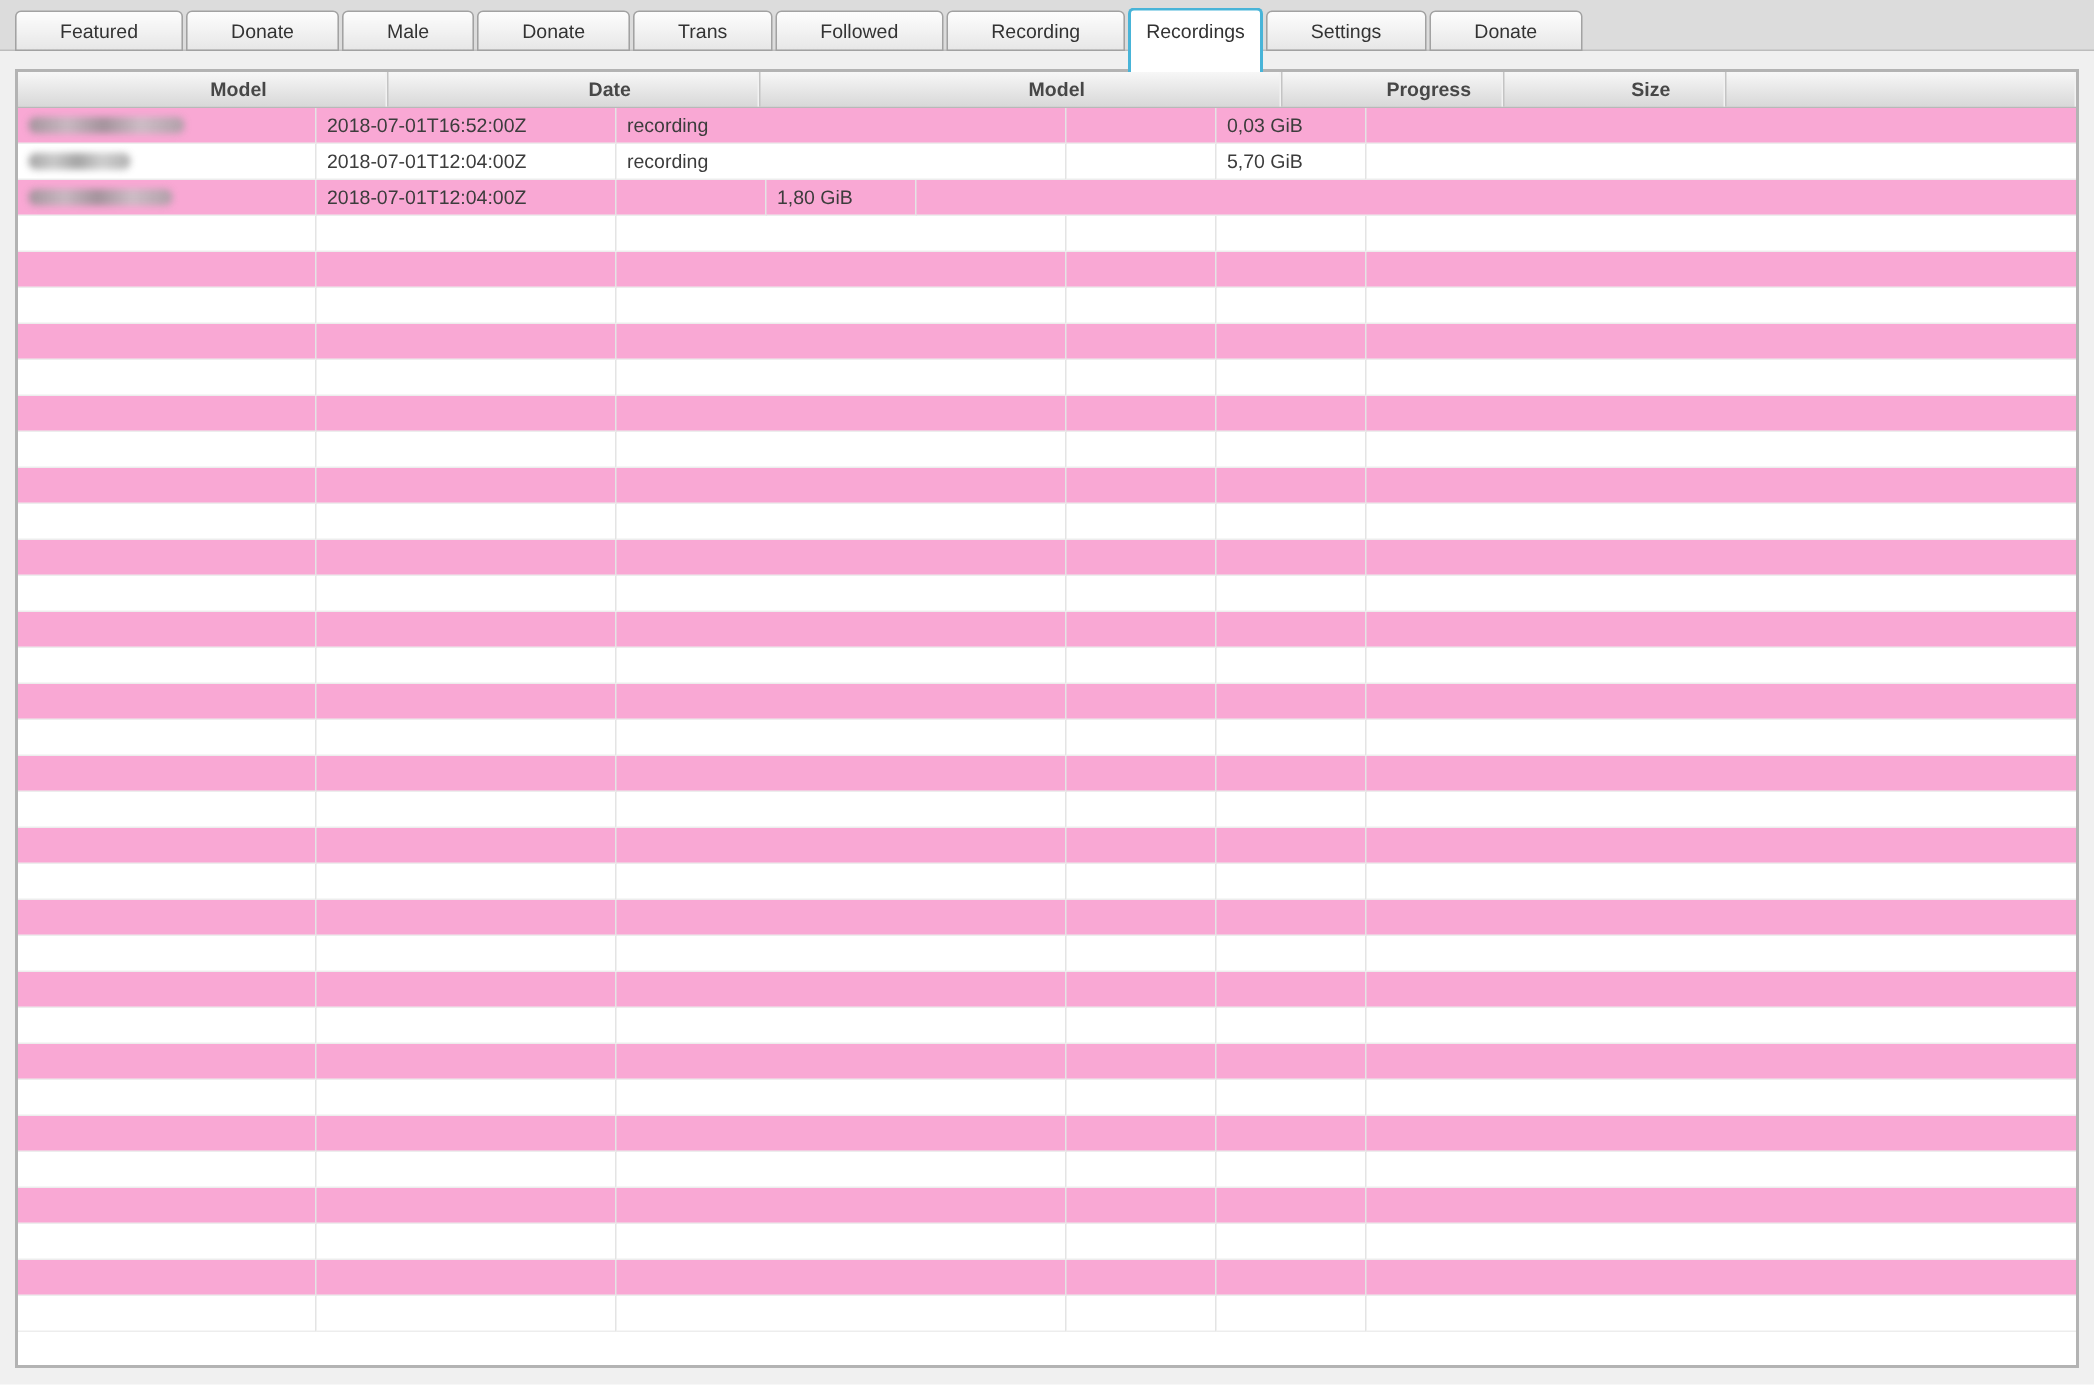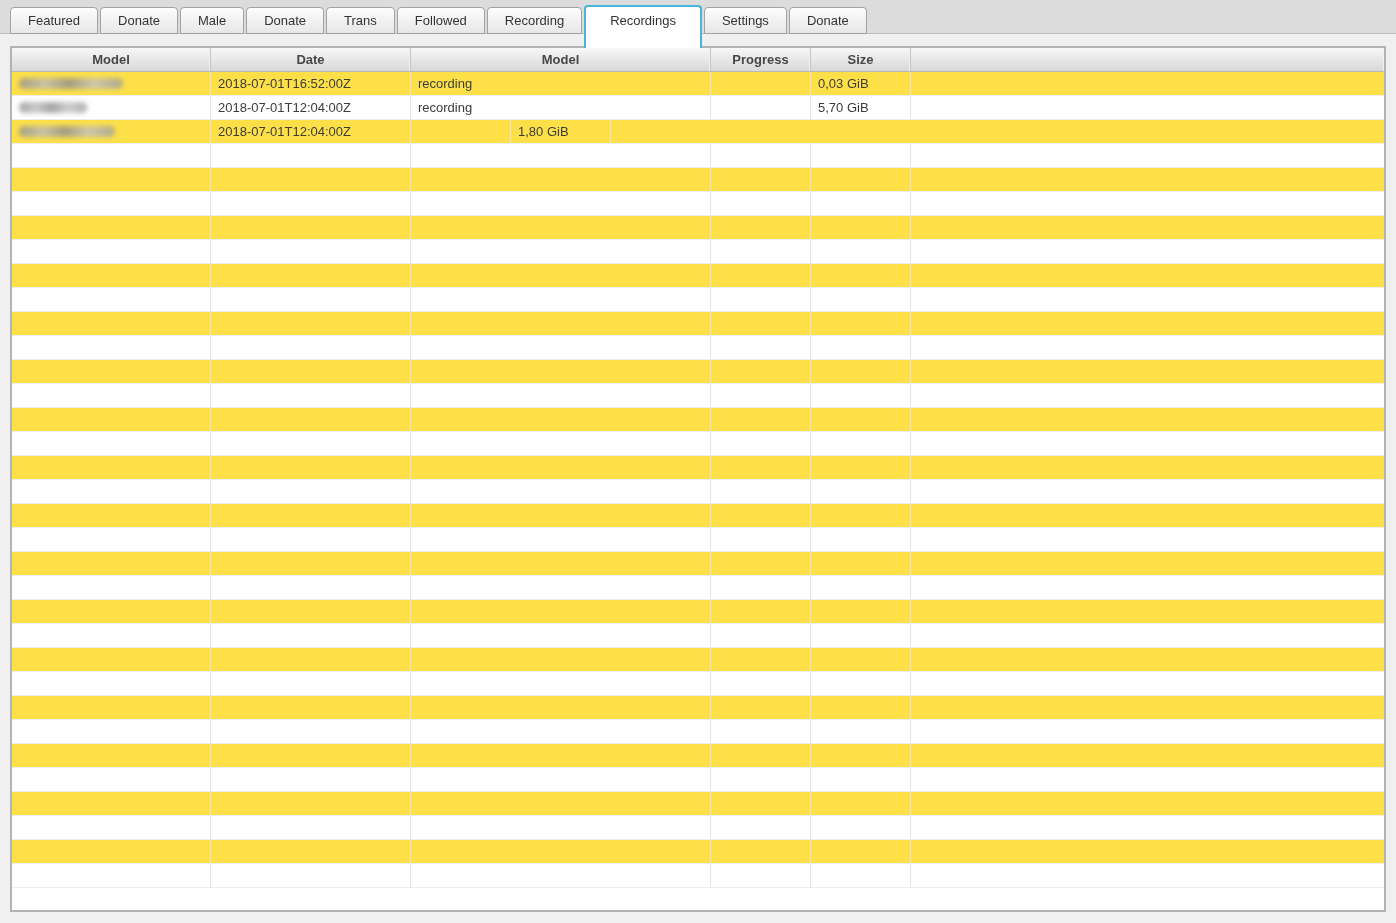--- a/index.html
+++ b/index.html
@@ -20,39 +20,39 @@
   }
   .tabbar {
     position:absolute;
     left:10px; top:7px;
     display:flex;
     align-items:flex-start;
   }
   .tab {
     height:27px;
     line-height:25px;
-    padding:0 17px;
+    padding:0 29px;
     margin-right:2px;
     background:linear-gradient(#fdfdfd,#e7e7e7);
     border:1px solid #a2a2a2;
     border-radius:4px 4px 0 0;
     color:#333;
     cursor:pointer;
     white-space:nowrap;
   }
   .tab.selected {
     position:relative;
     z-index:2;
     margin-top:-2px;
     height:43px;
     line-height:27px;
     background:#ffffff;
     border:2px solid var(--accent,#48b4d8);
     border-bottom:none;
-    padding:0 24px;
+    padding:0 10px;
   }
 
   
   .table-frame {
     position:absolute;
     left:10px; top:46px;
     width:1376px; height:866px;
     border:2px solid #b3b3b3;
     background:#ffffff;
     overflow:hidden;
@@ -66,29 +66,30 @@
   }
   .th {
     font-weight:bold;
     color:#474747;
     text-align:center;
     line-height:23px;
     border-right:1px solid #c4c4c4;
     box-shadow:inset -1px 0 0 #f2f2f2;
     overflow:hidden;
     cursor:pointer;
+    margin-left:48px;
   }
 
   .tr {
     display:flex;
     height:24px;
     background:#ffffff;
     cursor:default;
   }
-  .tr.stripe { background:#fde047; }
+  .tr.stripe { background:#f9a8d4; }
   .td {
     line-height:23px;
     padding:0 7px;
     border-right:1px solid #e4e4e4;
     border-bottom:1px solid #ededed;
     overflow:hidden;
     white-space:nowrap;
     display:flex;
     align-items:center;
   }

